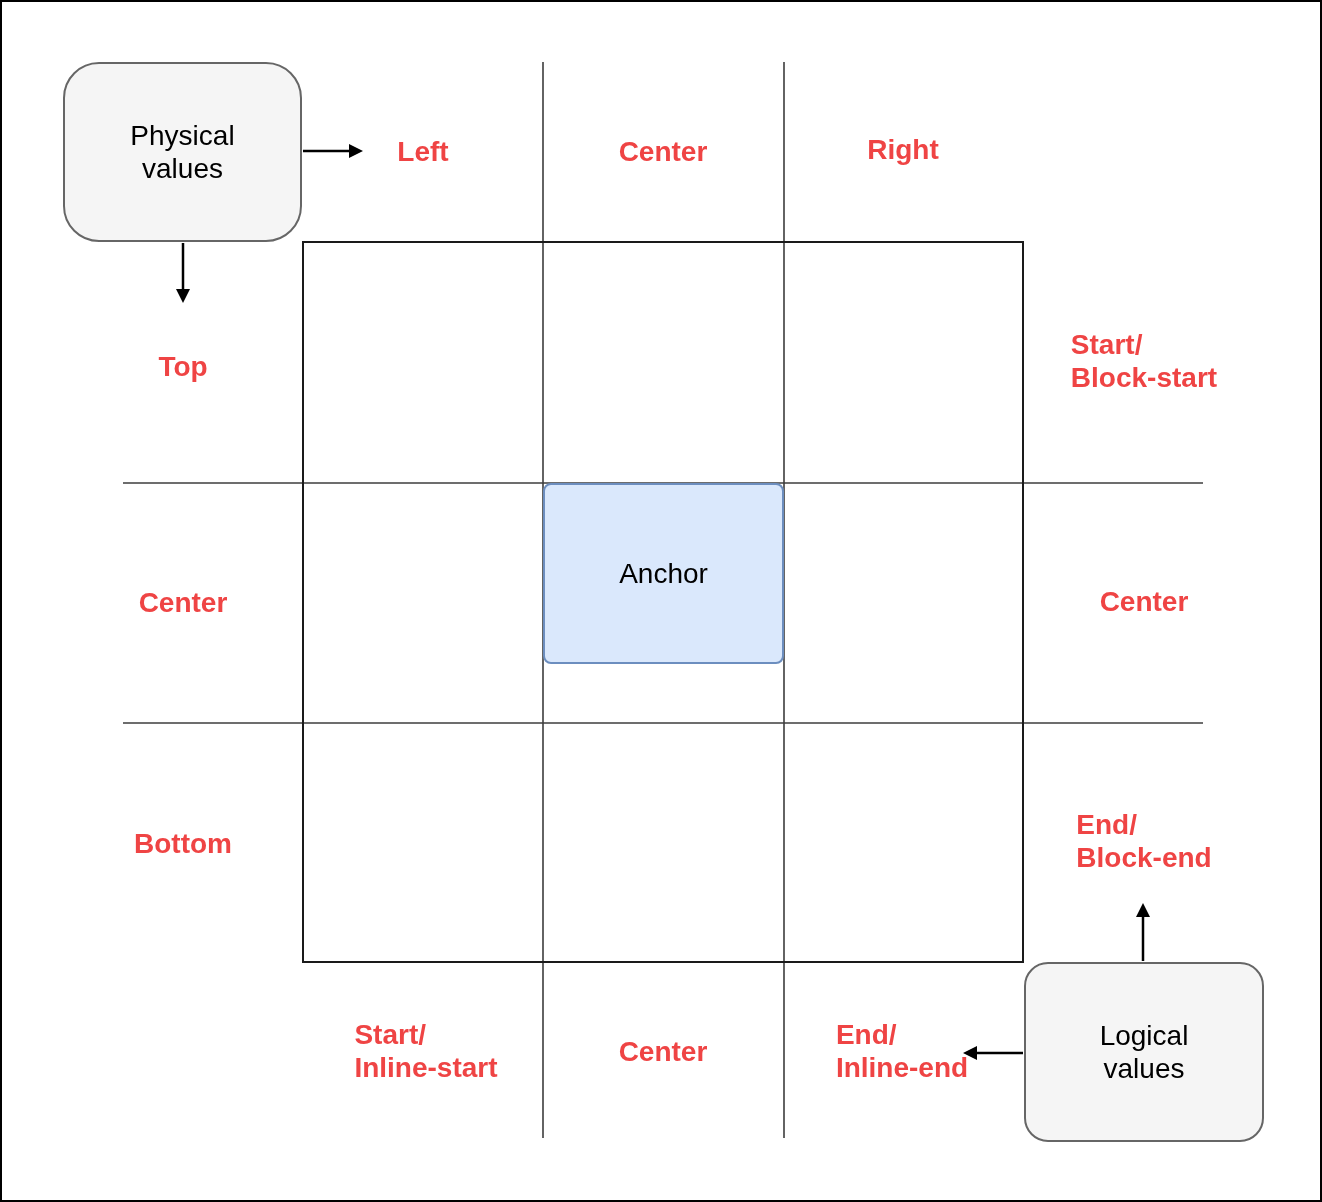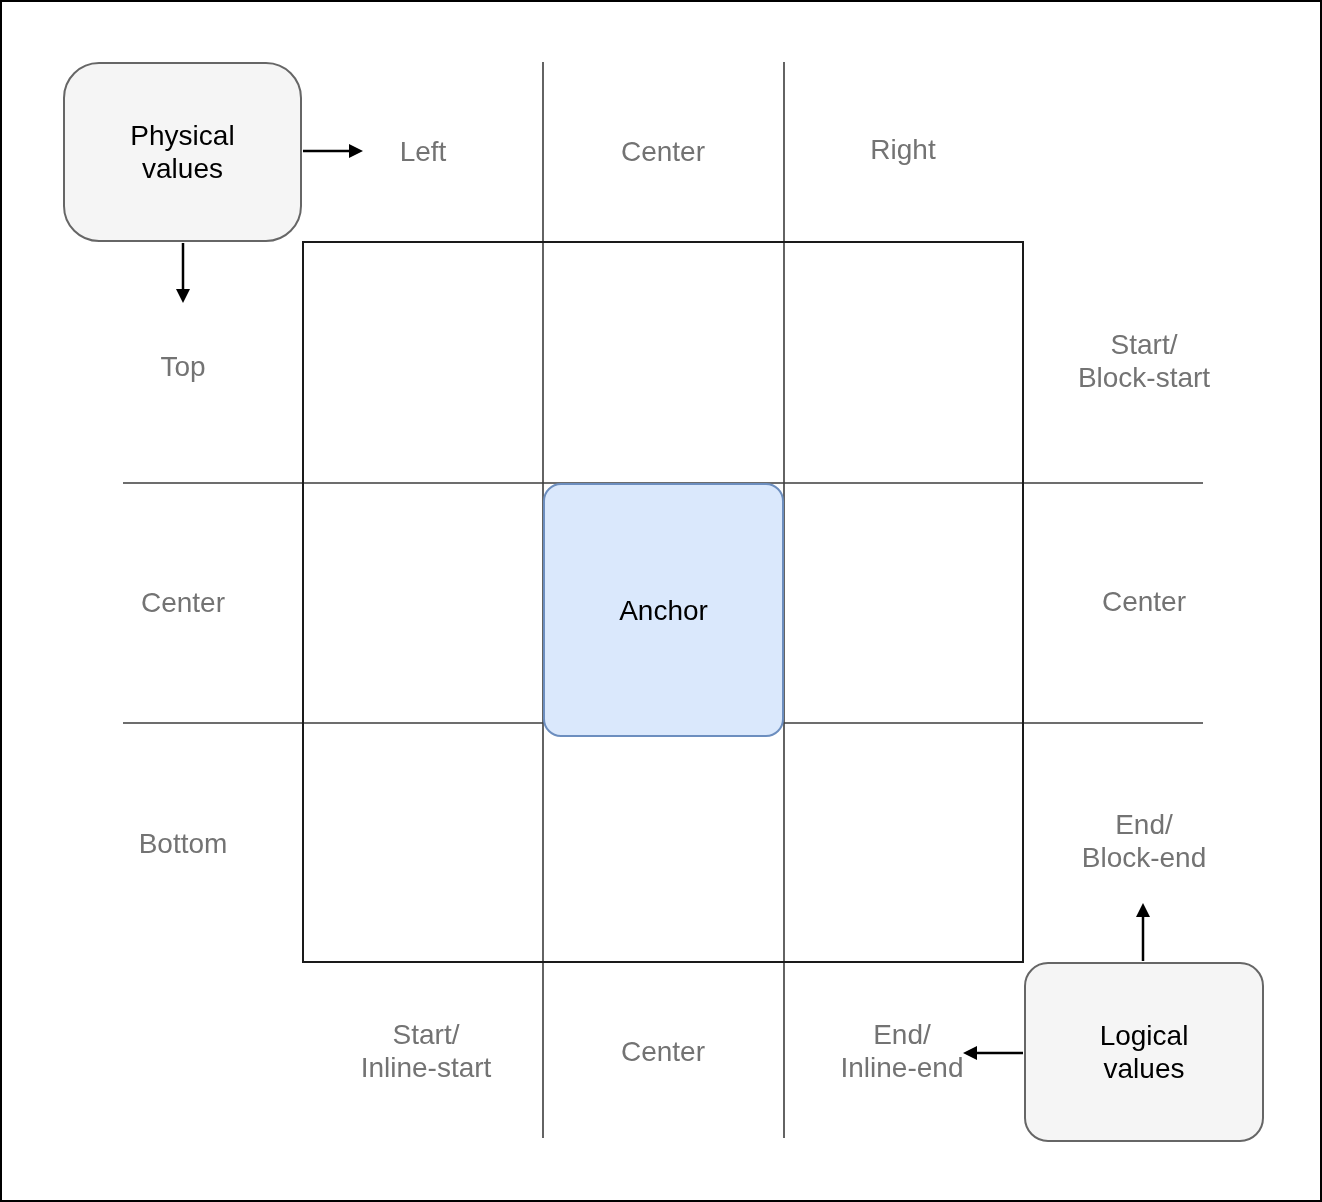--- a/index.html
+++ b/index.html
@@ -15,25 +15,25 @@
     overflow: hidden;
   }
   #lines-layer {
     position: absolute;
     left: 0; top: 0;
     width: 1322px; height: 1202px;
   }
   .label {
     position: absolute;
     transform: translate(-50%, -50%);
-    text-align: center;
     font-size: 28px;
     line-height: 33px;
     white-space: nowrap;
-    color: #737373;
+    color: #ef4444;
+    font-weight: bold;
   }
   .label span { display: block; }
   .box {
     position: absolute;
     box-sizing: border-box;
     display: flex;
     flex-direction: column;
     align-items: center;
     justify-content: center;
     text-align: left;
@@ -41,24 +41,24 @@
     line-height: 33px;
   }
   .legend-box {
     background: var(--legend-fill, #f5f5f5);
     border: 2px solid var(--legend-stroke, #666666);
     border-radius: 36px;
   }
   #physical-box { left: 61px; top: 60px; width: 239px; height: 180px; }
   #logical-box  { left: 1022px; top: 960px; width: 240px; height: 180px; border-radius: 24px; }
   #anchor-box {
-    left: 541px; top: 481px; width: 241px; height: 254px;
+    left: 541px; top: 481px; width: 241px; height: 181px;
     background: var(--anchor-fill, #dae8fc);
     border: 2px solid var(--anchor-stroke, #6c8ebf);
-    border-radius: 18px;
+    border-radius: 8px;
   }
   
   #label-left        { left: 421px;  top: 149px; }
   #label-top-center  { left: 661px;  top: 149px; }
   #label-right       { left: 901px;  top: 147px; }
   #label-top         { left: 181px;  top: 364px; }
   #label-left-center { left: 181px;  top: 600px; }
   #label-bottom      { left: 181px;  top: 841px; }
   #label-block-start { left: 1142px; top: 359px; }
   #label-right-center{ left: 1142px; top: 599px; }

